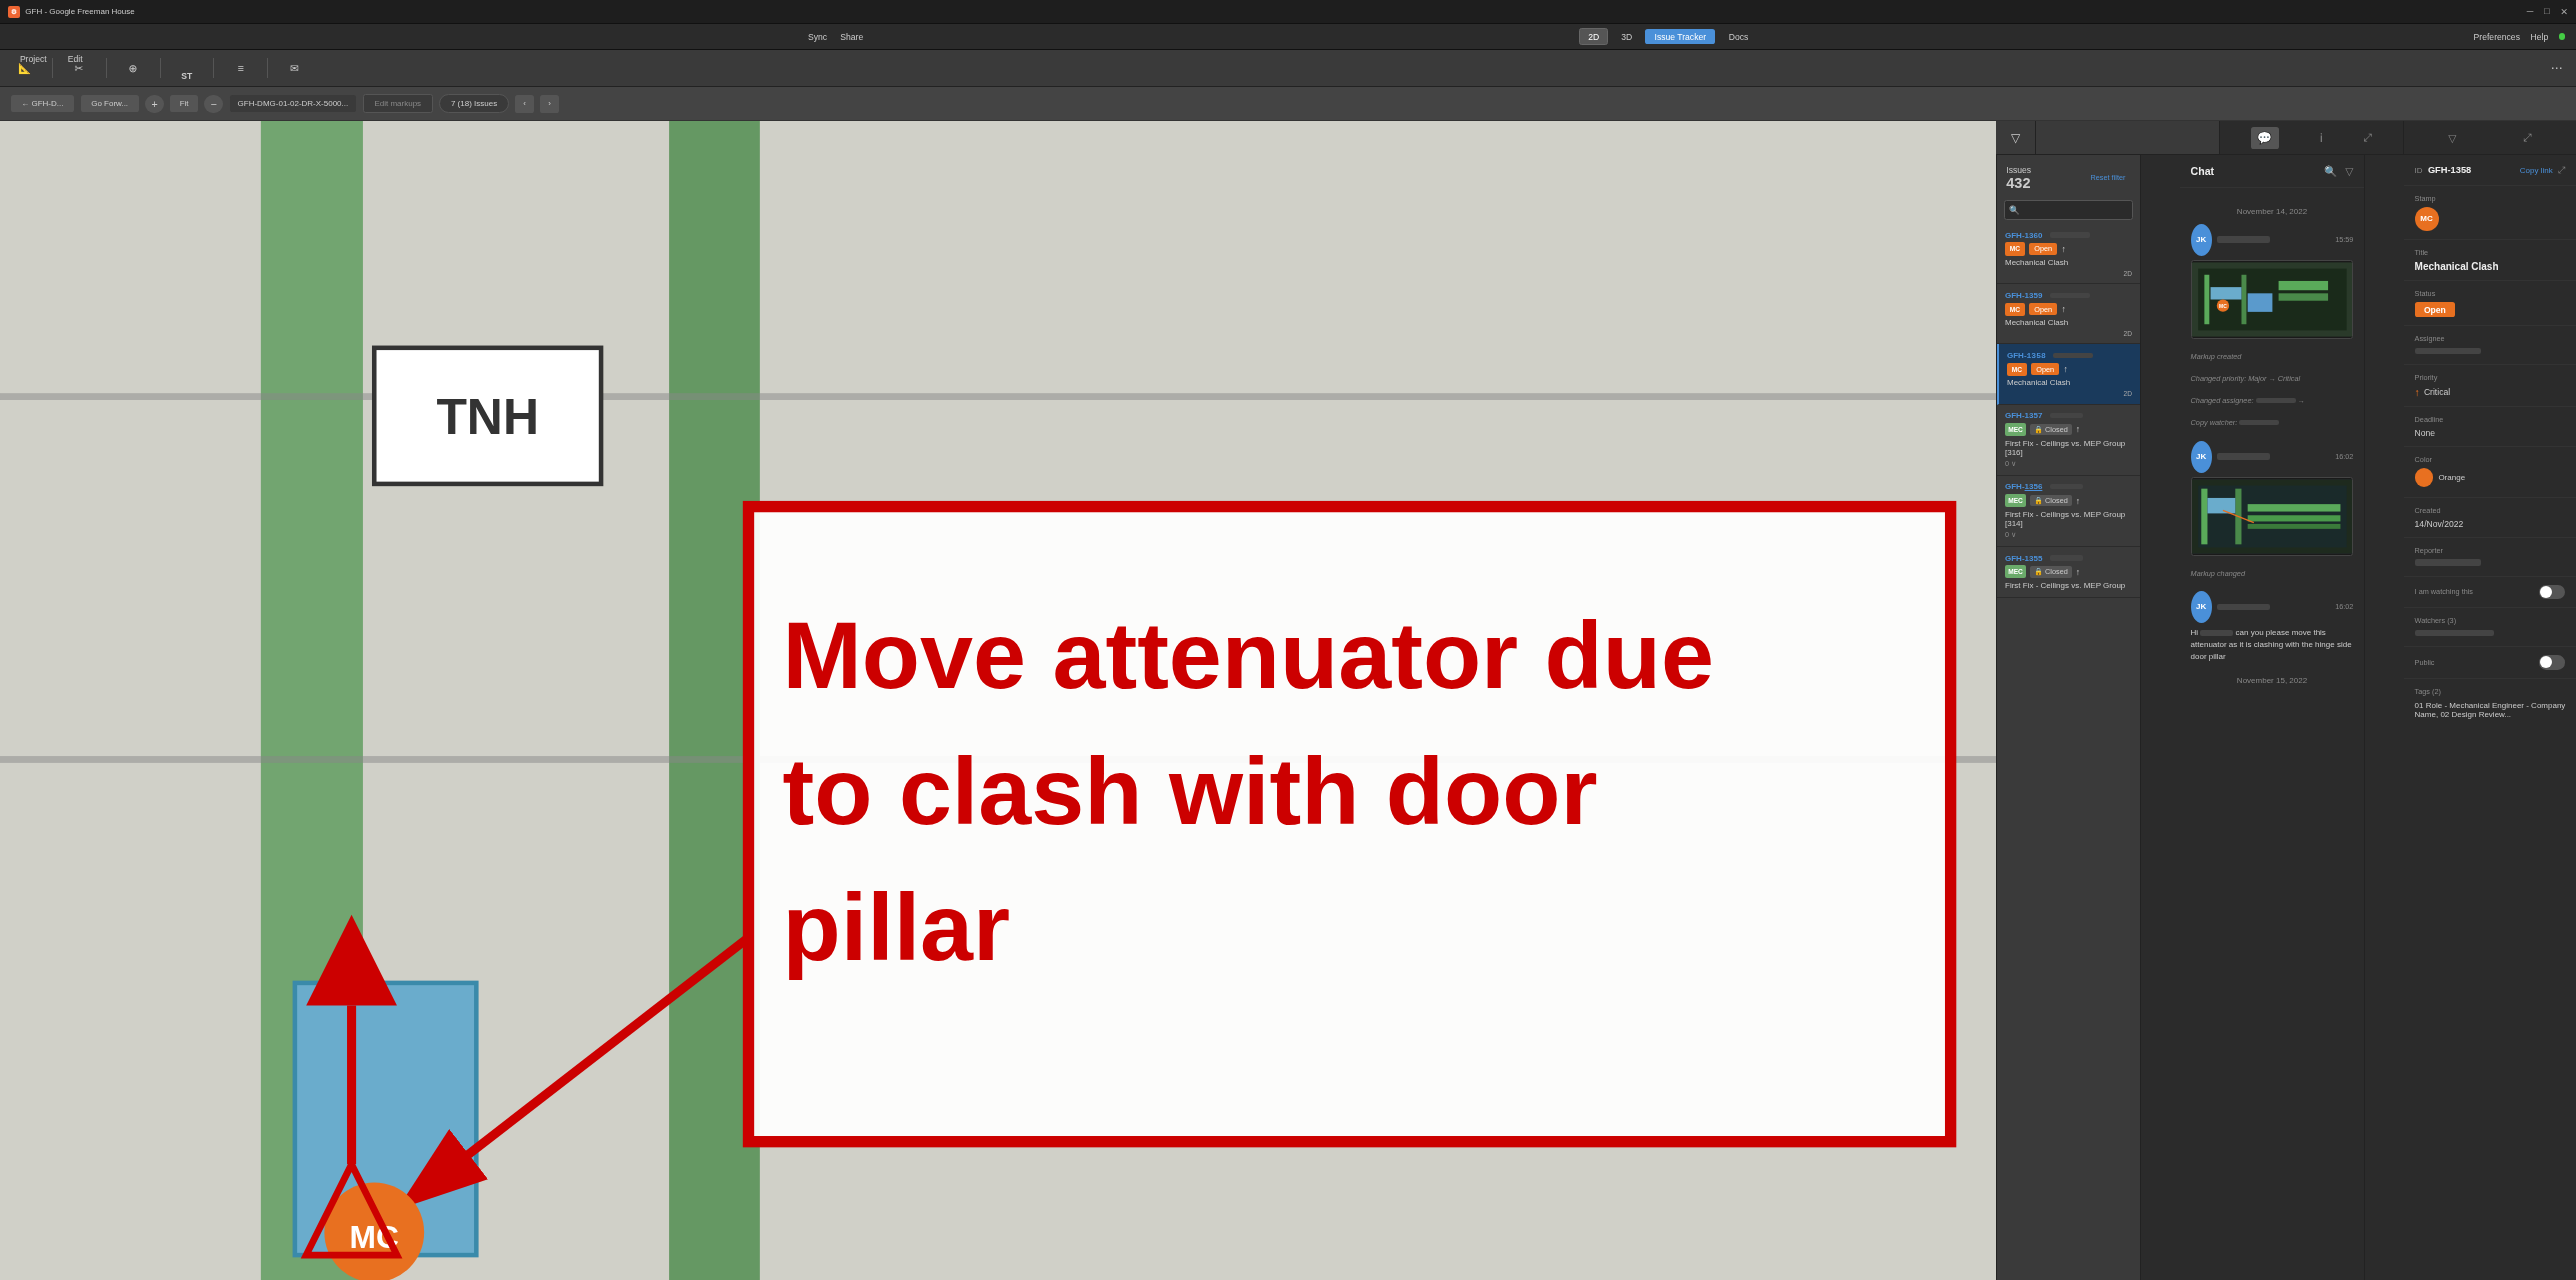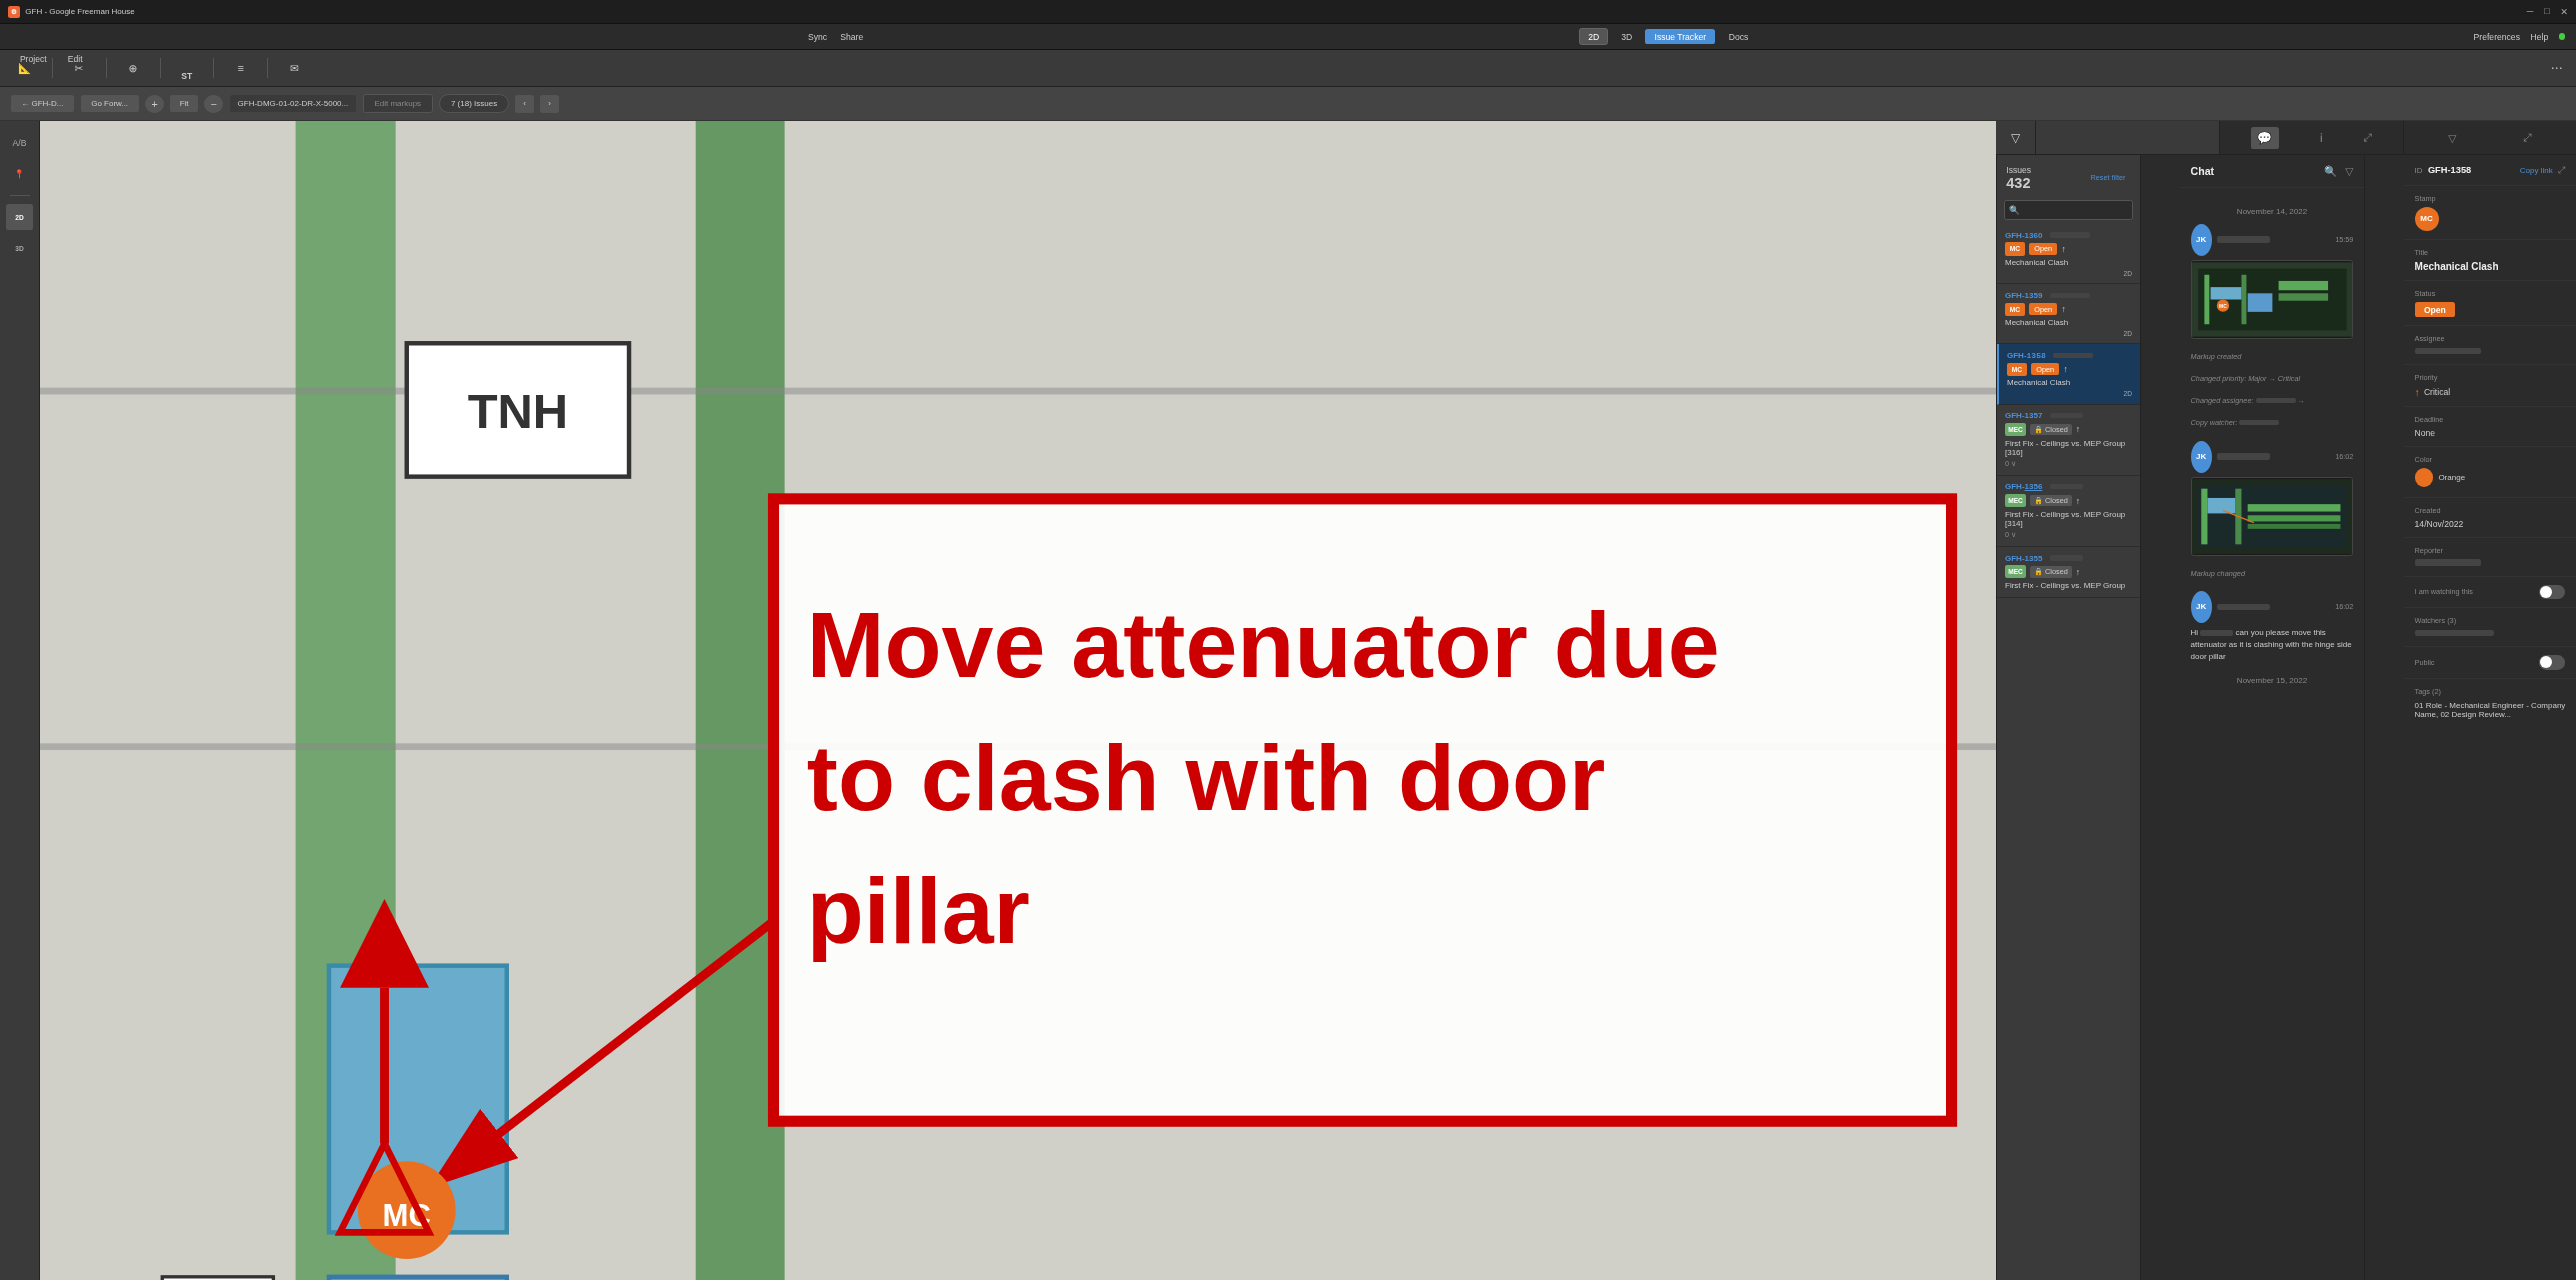--- a/index.html
+++ b/index.html
@@ -184,27 +184,20 @@
   <div class="zoom-btn">−</div>
   <div class="file-name">GFH-DMG-01-02-DR-X-5000...</div>
   <div class="edit-markups">Edit markups</div>
   <div class="issues-badge">7 (18) Issues</div>
   <div class="nav-arrow">‹</div>
   <div class="nav-arrow">›</div>
 </div>
 
 <div id="main">
 
-  <div id="left-sidebar">
-    <div class="sidebar-btn">A/B</div>
-    <div class="sidebar-btn">📍</div>
-    <div class="divider"></div>
-    <div class="sidebar-btn active" style="font-size:6.6px;font-weight:bold;">2D</div>
-    <div class="sidebar-btn" style="font-size:6.6px;font-weight:bold;">3D</div>
-  </div>
 
   <div id="drawing-area">
     <div class="blueprint">
       
       <svg width="100%" height="100%" viewBox="0 0 880 1753" xmlns="http://www.w3.org/2000/svg" style="font-size:12px">
 
         <rect width="880" height="1753" fill="#d0d0c8"></rect>
 
         <rect x="115" y="0" width="45" height="1753" fill="#5a9a5a" opacity="0.8"></rect>
         <rect x="295" y="0" width="40" height="1753" fill="#4a8a4a" opacity="0.8"></rect>

